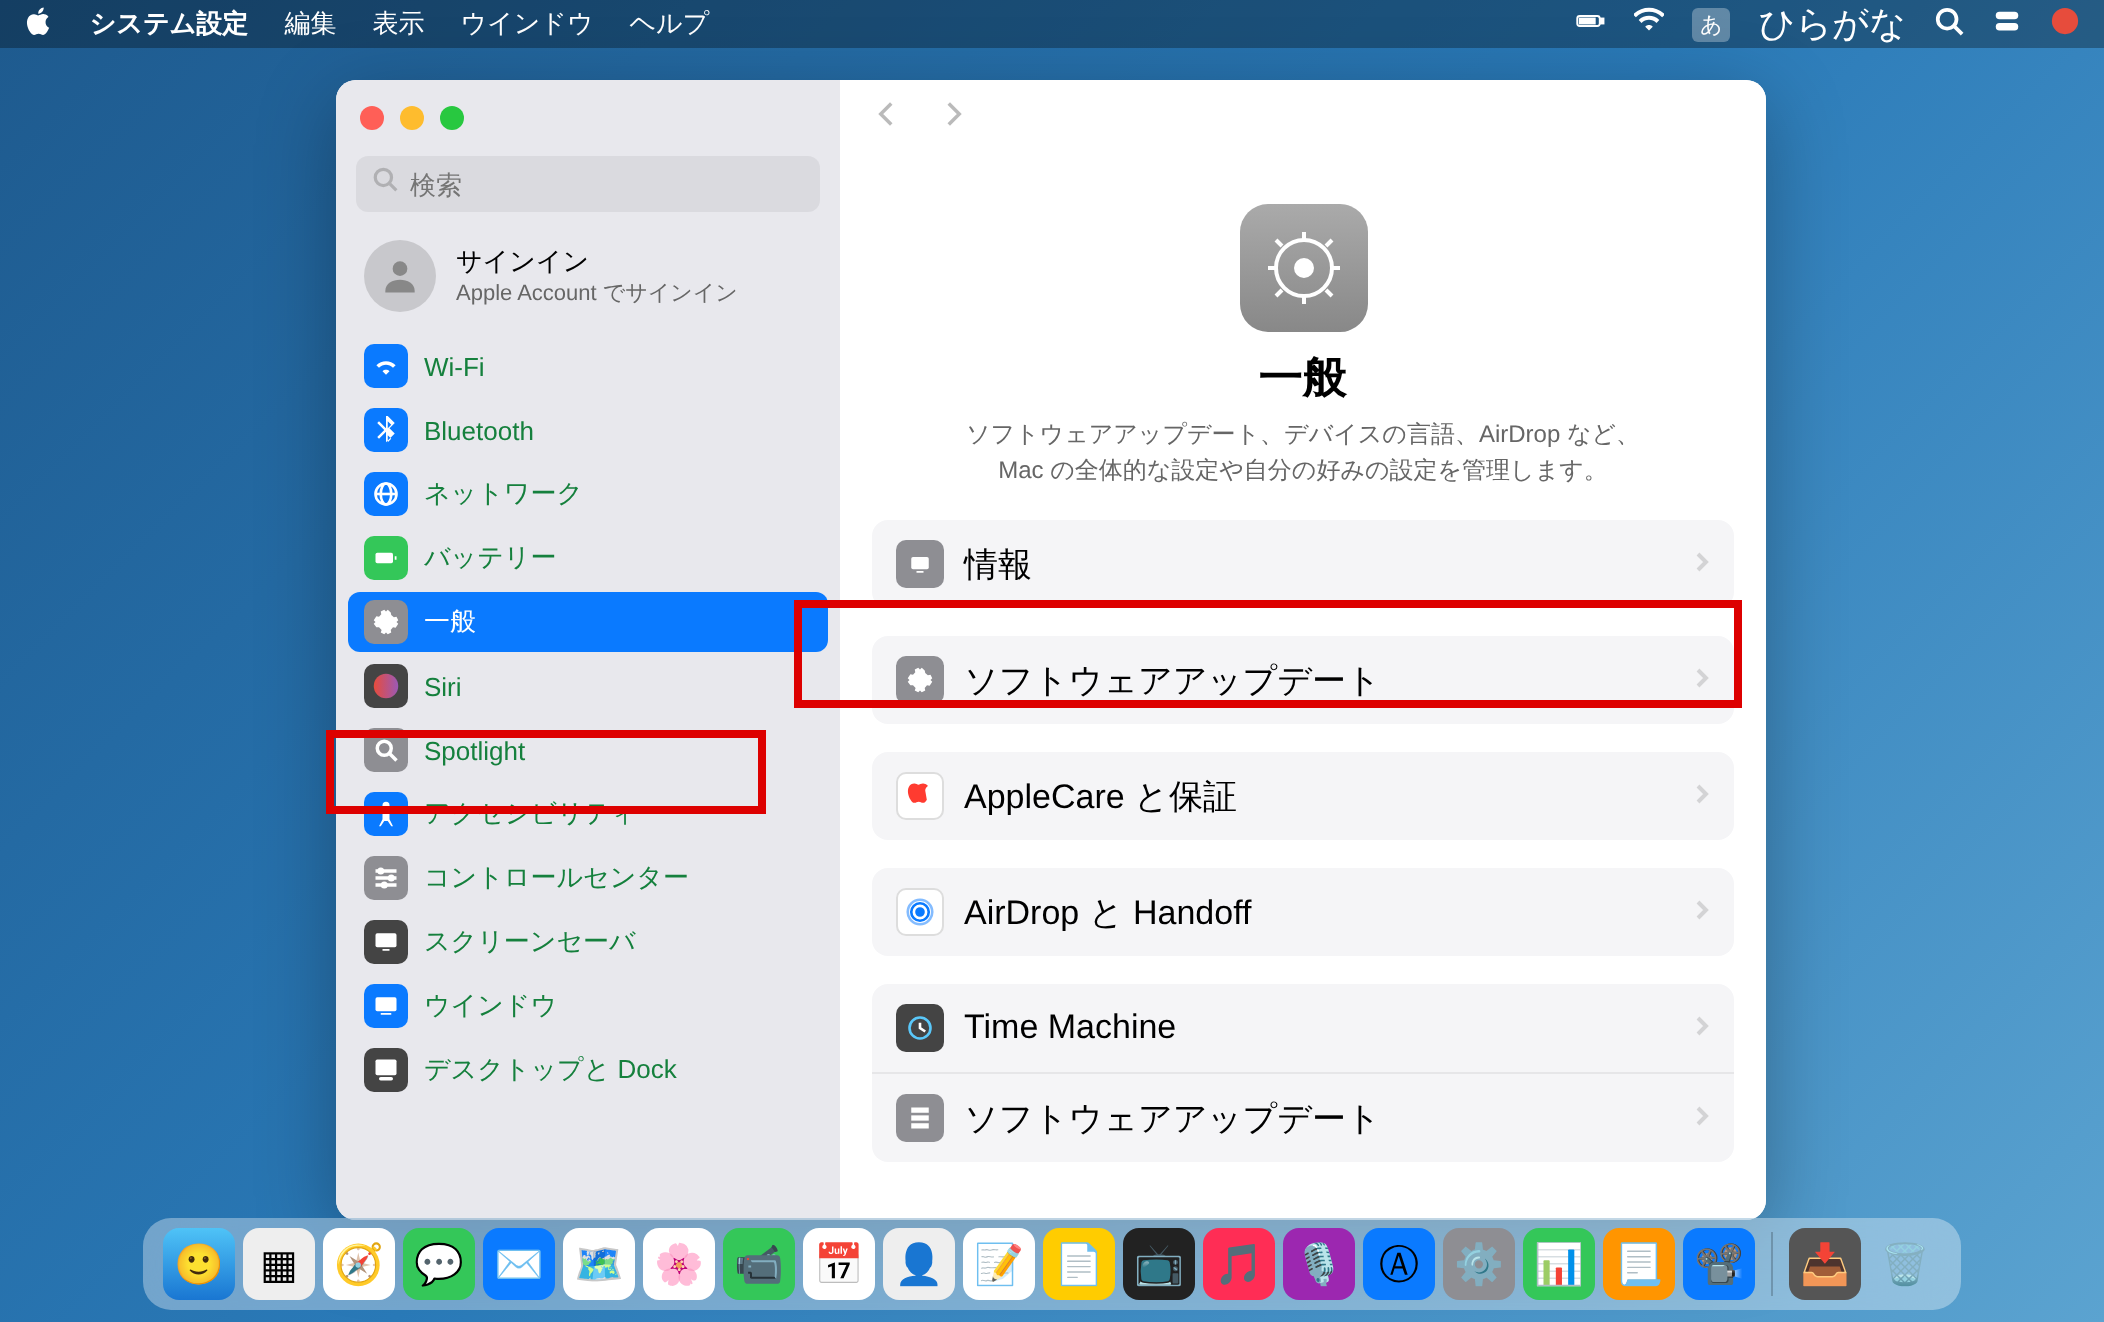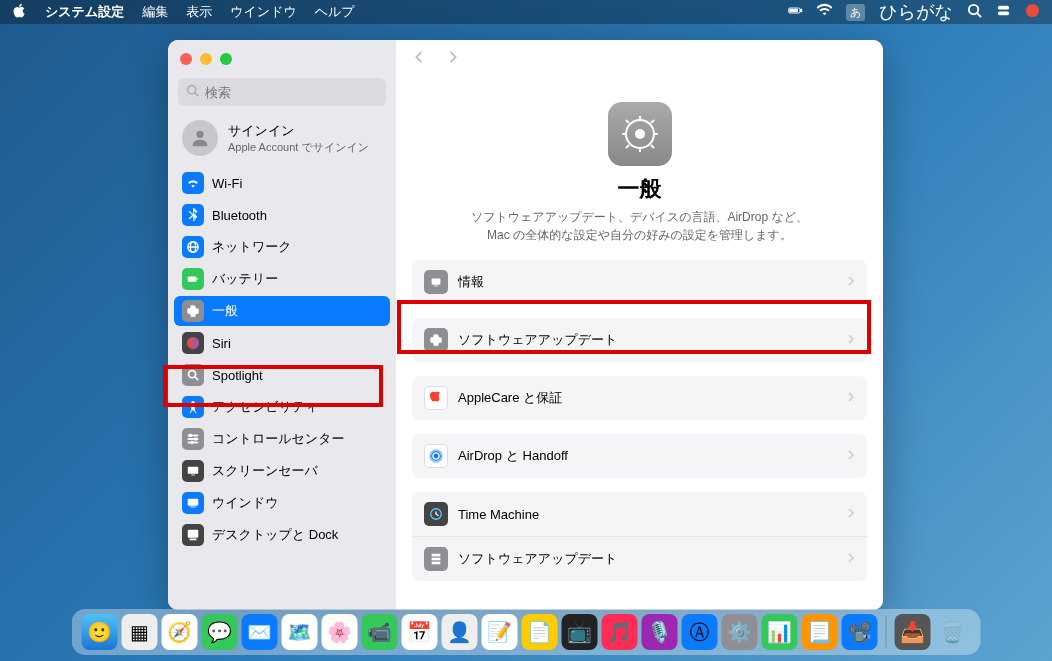--- a/index.html
+++ b/index.html
@@ -9,58 +9,58 @@
     .menubar { height: 24px; background: rgba(0,0,0,0.3); display: flex; align-items: center; padding: 0 12px; color: white; font-size: 13px; gap: 18px; }
     .menubar-left { display: flex; gap: 18px; align-items: center; }
     .menubar-right { margin-left: auto; display: flex; gap: 14px; align-items: center; }
     .menubar svg { width: 15px; height: 15px; }
     .input-badge { background: rgba(255,255,255,0.3); padding: 1px 4px; border-radius: 3px; font-size: 11px; }
     
     
     .window { position: absolute; left: 168px; top: 40px; width: 715px; height: 570px; background: #f5f5f7; border-radius: 10px; box-shadow: 0 10px 40px rgba(0,0,0,0.3); display: flex; overflow: hidden; }
     
     
-    .sidebar { width: 228px; background: #e8e8ed; display: flex; flex-direction: column; }
+    .sidebar { width: 252px; background: #e8e8ed; display: flex; flex-direction: column; }
     .titlebar { height: 38px; display: flex; align-items: center; padding: 0 12px; gap: 8px; }
     .traffic { display: flex; gap: 8px; }
     .traffic span { width: 12px; height: 12px; border-radius: 50%; }
     .tc-r { background: #ff5f57; } .tc-y { background: #febc2e; } .tc-g { background: #28c840; }
     
     .search-box { margin: 0 10px 8px; height: 28px; background: rgba(0,0,0,0.06); border-radius: 6px; display: flex; align-items: center; padding: 0 8px; gap: 6px; }
     .search-box svg { width: 13px; height: 13px; opacity: 0.5; }
     .search-box input { border: none; background: none; outline: none; font-size: 13px; flex: 1; color: #888; }
     
     .signin-row { display: flex; padding: 6px 14px 12px; gap: 10px; align-items: center; }
     .avatar { width: 36px; height: 36px; border-radius: 50%; background: #c8c8cc; display: flex; align-items: center; justify-content: center; }
     .signin-text .t1 { font-size: 13px; font-weight: 500; }
     .signin-text .t2 { font-size: 11px; color: #666; line-height: 1.3; }
     
     .side-list { flex: 1; overflow-y: auto; padding: 0 6px; }
-    .side-item { display: flex; align-items: center; gap: 8px; padding: 4px 8px; border-radius: 6px; font-size: 13px; color: #000000; cursor: default; margin-bottom: 2px; }
+    .side-item { display: flex; align-items: center; gap: 8px; padding: 4px 8px; border-radius: 6px; font-size: 13px; color: #15803d; cursor: default; margin-bottom: 2px; }
     .side-item.sel { background: #0a7aff; color: white; }
     .side-icon { width: 22px; height: 22px; border-radius: 5px; display: flex; align-items: center; justify-content: center; flex-shrink: 0; }
     .side-icon svg { width: 14px; height: 14px; }
     
     
     .highlight-sidebar { position: absolute; left: 163px; top: 365px; width: 220px; height: 42px; border: 4px solid #d00; pointer-events: none; z-index: 100; }
     
     
     .main { flex: 1; background: #fff; display: flex; flex-direction: column; }
     .main-nav { height: 38px; display: flex; align-items: center; padding: 0 16px; gap: 20px; }
     .main-nav svg { width: 14px; height: 14px; opacity: 0.4; }
     
     .main-content { flex: 1; overflow-y: auto; padding: 0 16px 16px; }
     .hero { text-align: center; padding: 24px 0 16px; }
     .hero-icon { width: 64px; height: 64px; margin: 0 auto 8px; background: linear-gradient(#aaa,#888); border-radius: 14px; display: flex; align-items: center; justify-content: center; }
     .hero-icon svg { width: 40px; height: 40px; }
     .hero-title { font-size: 22px; font-weight: 700; margin-bottom: 4px; }
     .hero-desc { font-size: 12px; color: #666; line-height: 1.5; }
     
     .list-group { background: #f5f5f7; border-radius: 8px; margin-bottom: 14px; }
-    .list-row { display: flex; align-items: center; padding: 10px 12px; gap: 10px; font-size: 13px; border-bottom: 1px solid rgba(0,0,0,0.06); position: relative; }
+    .list-row { display: flex; align-items: center; padding: 10px 12px; gap: 10px; font-size: 17px; border-bottom: 1px solid rgba(0,0,0,0.06); position: relative; }
     .list-row:last-child { border-bottom: none; }
     .row-icon { width: 24px; height: 24px; border-radius: 5px; display: flex; align-items: center; justify-content: center; flex-shrink: 0; }
     .row-icon svg { width: 14px; height: 14px; }
     .chev { margin-left: auto; opacity: 0.3; }
     .chev svg { width: 8px; height: 12px; }
     
     .highlight-main { position: absolute; left: 397px; top: 300px; width: 474px; height: 54px; border: 4px solid #d00; pointer-events: none; z-index: 100; }
     
     
     .dock { position: absolute; bottom: 6px; left: 50%; transform: translateX(-50%); height: 46px; padding: 4px 10px; background: rgba(255,255,255,0.35); backdrop-filter: blur(20px); border-radius: 14px; display: flex; gap: 4px; align-items: center; }

